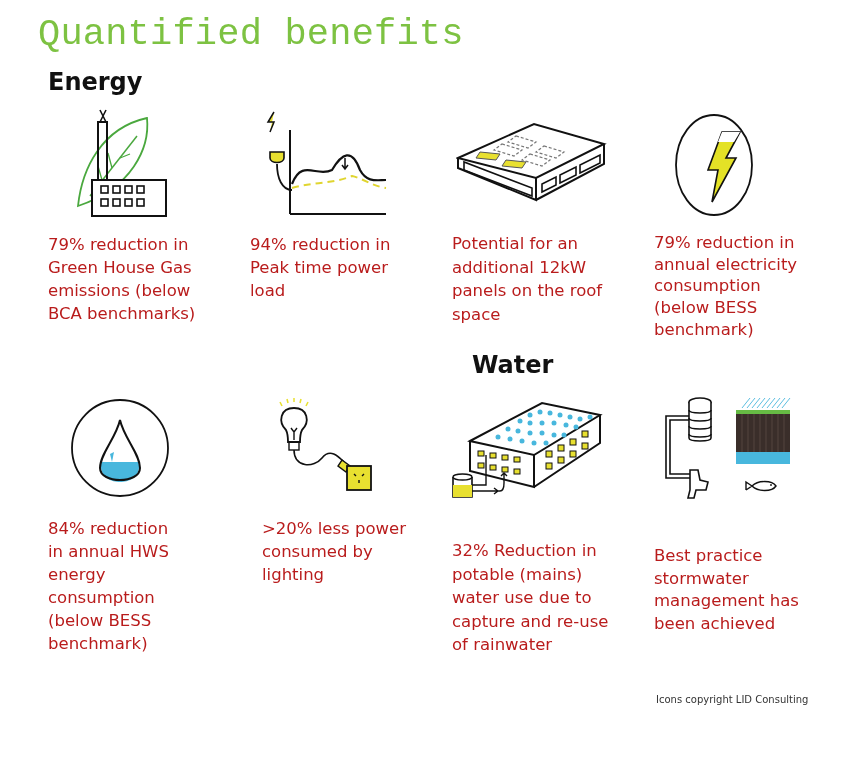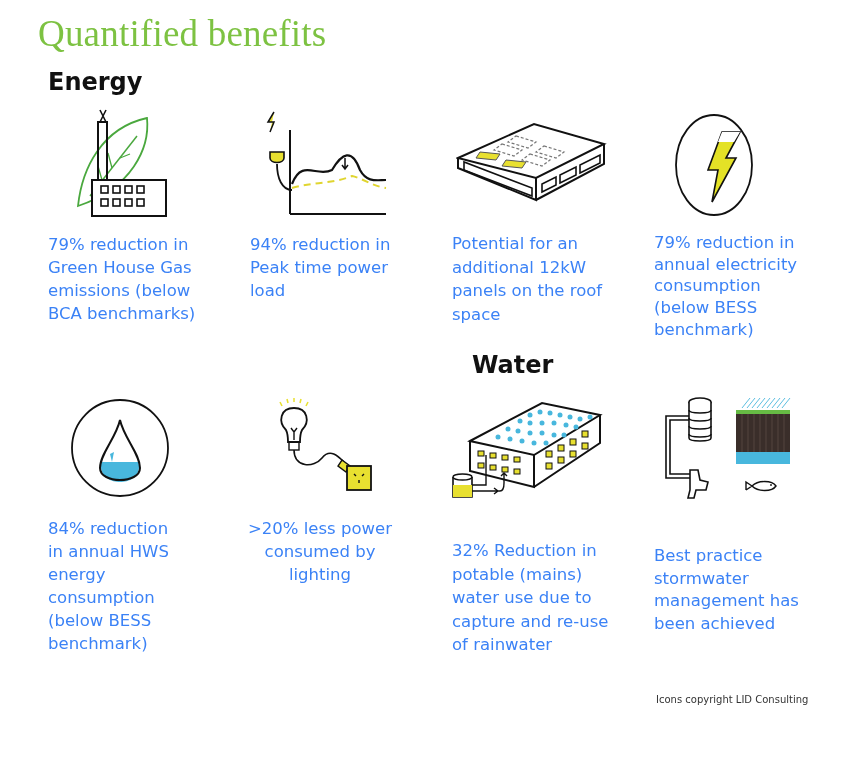--- a/index.html
+++ b/index.html
@@ -1,22 +1,22 @@
 <!DOCTYPE html>
 <html><head>
   <meta charset="utf-8">
   <style>
     html, body { margin: 0; padding: 0; background: #ffffff; }
     body { width: 865px; height: 776px; position: relative; overflow: hidden;
       font-family: "DejaVu Sans", sans-serif; color: #1a1a1a; }
     .title { position: absolute; left: 38px; top: 12px; font-size: 37px; color: #7dc242;
-      font-family: Liberation Serif, serif; font-weight: normal; letter-spacing: 0.2px; margin: 0; line-height: 44px; }
+      font-family: Liberation Mono, monospace; font-weight: normal; letter-spacing: 0.2px; margin: 0; line-height: 44px; }
     .section { position: absolute; font-size: 24px; color: #111; margin: 0; line-height: 24px; }
     .icon { position: absolute; }
-    .desc { position: absolute; font-size: 16.5px; line-height: 23px; color: #3b82f6; width: 175px; margin: 0; }
+    .desc { position: absolute; font-size: 16.5px; line-height: 23px; color: #b91c1c; width: 175px; margin: 0; }
     .copyright { position: absolute; left: 656px; top: 694px; font-size: 10px; color: #333; }
   </style>
 </head>
 <body>
 
 <h1 class="title">Quantified benefits</h1>
 
 <h2 class="section" style="left:48px; top:70px;">Energy</h2>
 
 <div class="icon" style="left:72px; top:108px; width:100px; height:112px;">
@@ -201,17 +201,17 @@
         <line x1="116" y1="20" x2="116" y2="58"></line>
         <line x1="122" y1="20" x2="122" y2="58"></line>
       </g>
     <rect x="74" y="58" width="54" height="12" fill="#48b7dd"></rect>
     <path d="M84 96 L 90 92 C 96 86, 110 86, 114 92 C 110 98, 96 98, 90 92 M 84 96 L 84 88 L 90 92" fill="none" stroke="#111" stroke-width="1.4"></path>
     <circle cx="109" cy="91" r="0.9" fill="#111"></circle>
   </svg>
 </div>
 
 <p class="desc" style="left:48px; top:517px; width:135px;">84% reduction in annual HWS energy consumption (below BESS benchmark)</p>
-<p class="desc" style="left:240px; top:517px; width:160px;text-align:center;">&gt;20% less power consumed by lighting</p>
+<p class="desc" style="left:262px; top:517px; width:160px;">&gt;20% less power consumed by lighting</p>
 <p class="desc" style="left:452px; top:539px; width:160px; line-height:23.5px;">32% Reduction in potable (mains) water use due to capture and re-use of rainwater</p>
 <p class="desc" style="left:654px; top:545px; width:170px; line-height:22.5px;">Best practice stormwater management has been achieved</p>
 
 <div class="copyright">Icons copyright LID Consulting</div>
 
 </body></html>

